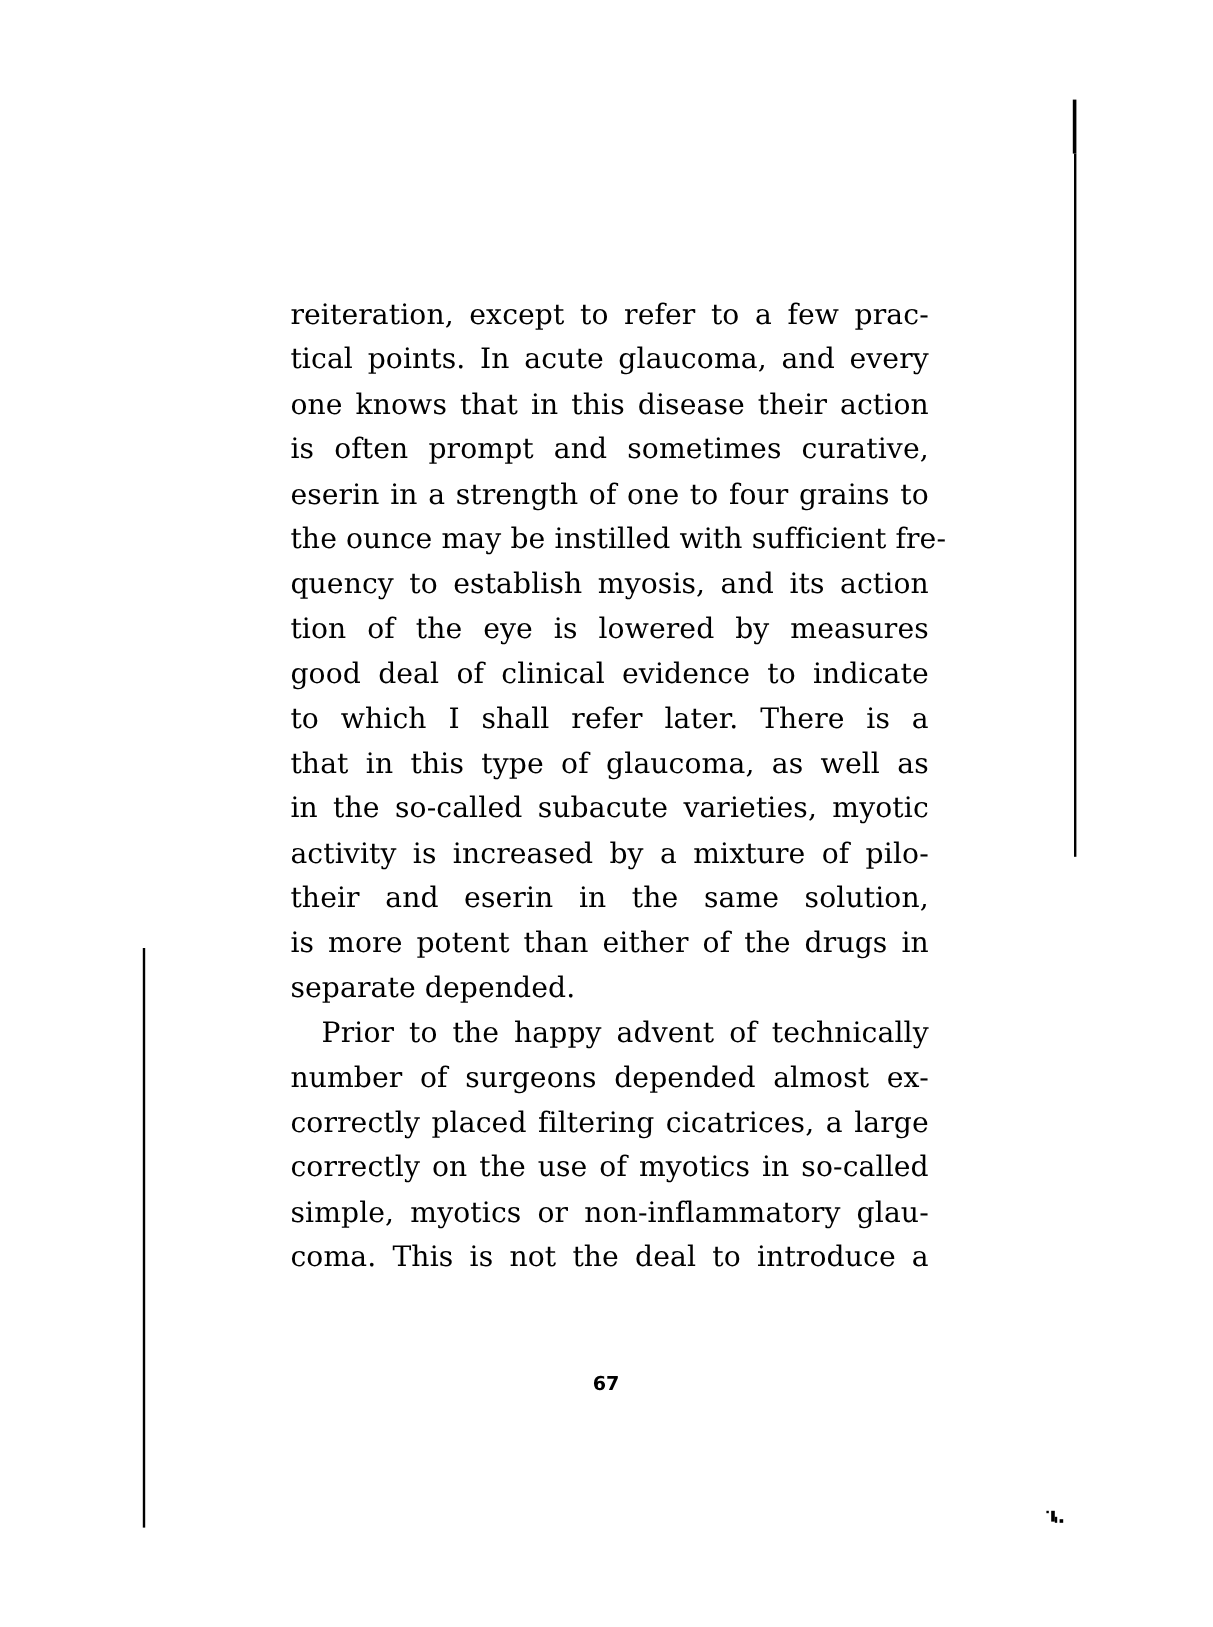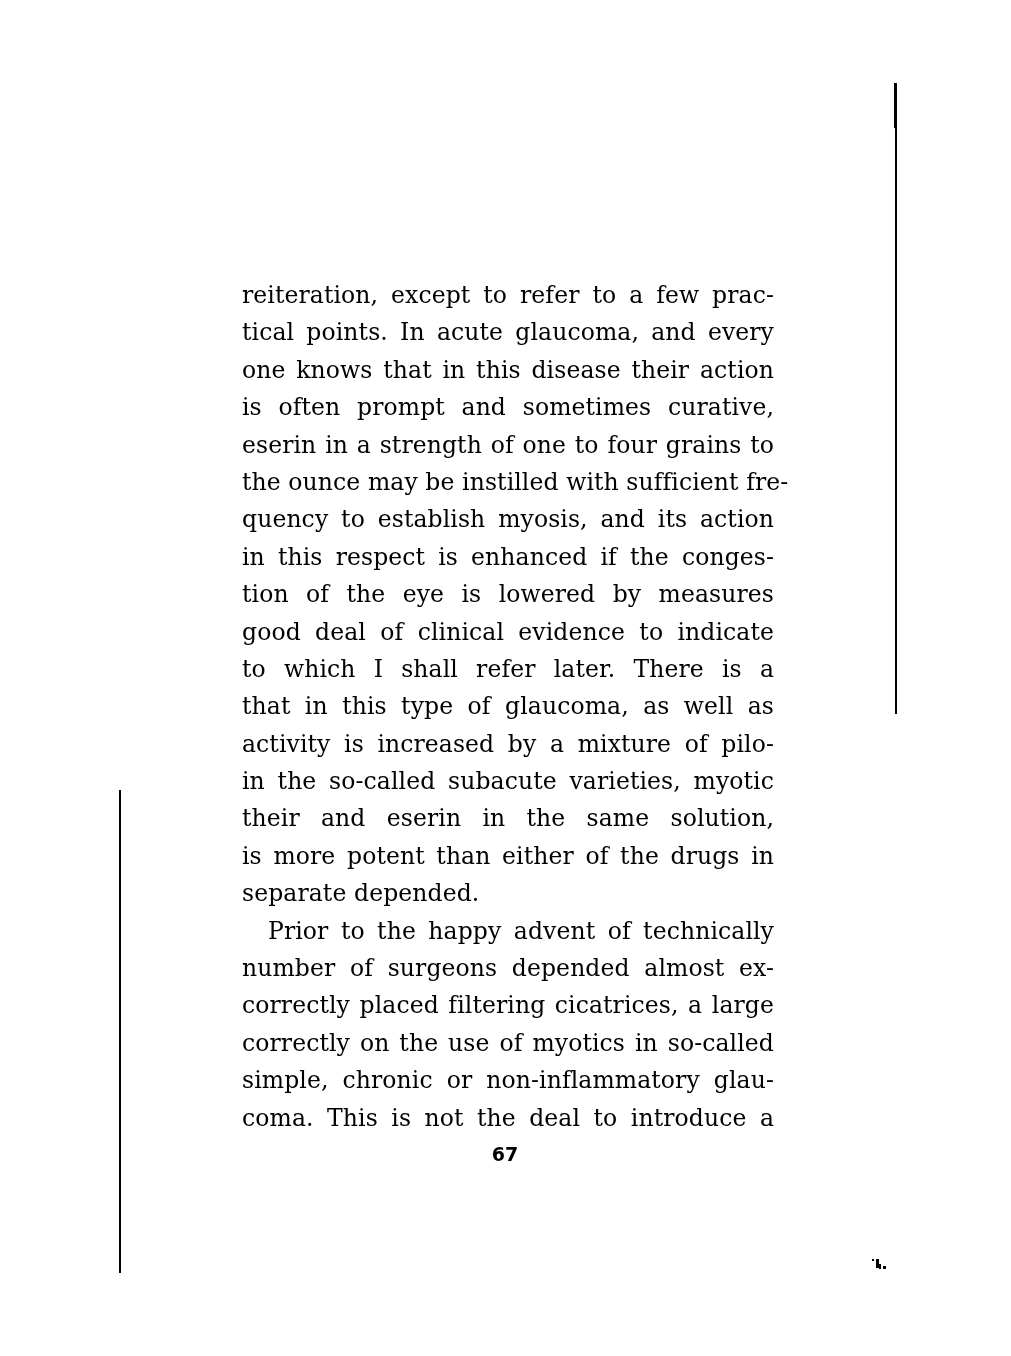--- a/index.html
+++ b/index.html
@@ -44,21 +44,20 @@
       top: 790px;
       width: 2px;
       height: 483px;
       background: #000;
     }
     .text-block {
       position: absolute;
       left: 242px;
       top: 244px;
       width: 532px;
-      margin-top: 33px;
     }
     .line {
       height: 37.4px;
       line-height: 37.4px;
       font-size: 23.5px;
       white-space: nowrap;
       text-align: justify;
       text-align-last: justify;
       letter-spacing: 0.1px;
     }
@@ -66,21 +65,21 @@
       text-align-last: left;
     }
     .line.indent {
       padding-left: 26px;
     }
     .page-number {
       position: absolute;
       left: 490px;
       top: 1143px;
       width: 30px;
-      font-size: 19px;
+      font-size: 16px;
       font-weight: bold;
       text-align: center;
       font-family: "DejaVu Sans", sans-serif;
     }
     .corner-mark {
       position: absolute;
       left: 872px;
       top: 1259px;
       width: 16px;
       height: 12px;
@@ -101,38 +100,37 @@
   <div class="text-block">
 
     <div>
       <div class="line">reiteration, except to refer to a few prac-</div>
       <div class="line">tical points. In acute glaucoma, and every</div>
       <div class="line">one knows that in this disease their action</div>
       <div class="line">is often prompt and sometimes curative,</div>
       <div class="line">eserin in a strength of one to four grains to</div>
       <div class="line">the ounce may be instilled with sufficient fre-</div>
       <div class="line">quency to establish myosis, and its action</div>
-      <div class="line">in this respect is enhanced if the conges-</div>
       <div class="line">tion of the eye is lowered by measures</div>
       <div class="line">good deal of clinical evidence to indicate</div>
       <div class="line">to which I shall refer later. There is a</div>
       <div class="line">that in this type of glaucoma, as well as</div>
+      <div class="line">in the so-called subacute varieties, myotic</div>
       <div class="line">activity is increased by a mixture of pilo-</div>
-      <div class="line">in the so-called subacute varieties, myotic</div>
       <div class="line">their and eserin in the same solution,</div>
       <div class="line">is more potent than either of the drugs in</div>
       <div class="line last">separate depended.</div>
     </div>
 
     <div>
       <div class="line indent">Prior to the happy advent of technically</div>
       <div class="line">number of surgeons depended almost ex-</div>
       <div class="line">correctly placed filtering cicatrices, a large</div>
       <div class="line">correctly on the use of myotics in so-called</div>
-      <div class="line">simple, chronic or non-inflammatory glau-</div>
+      <div class="line">simple, myotics or non-inflammatory glau-</div>
       <div class="line">coma. This is not the deal to introduce a</div>
     </div>
   </div>
 
   <div class="page-number">67</div>
 
   <div class="corner-mark">
     <span style="left:0;top:0;width:2px;height:2px;"></span>
     <span style="left:4px;top:0;width:3px;height:9px;"></span>
     <span style="left:7px;top:5px;width:2px;height:5px;"></span>

